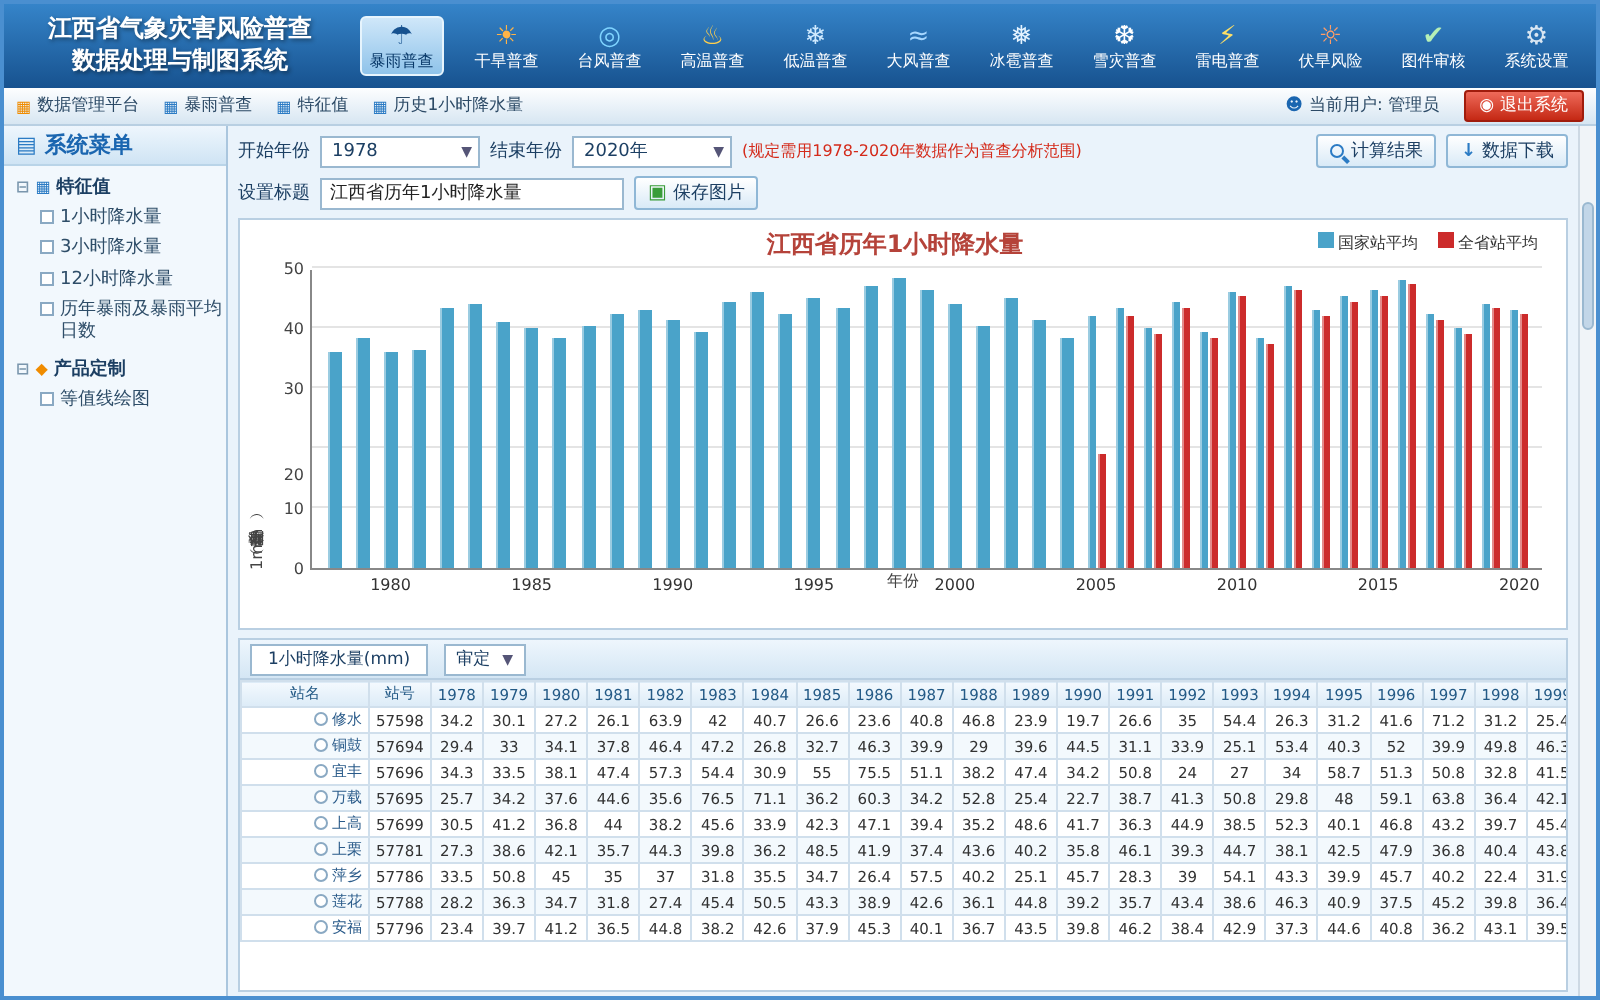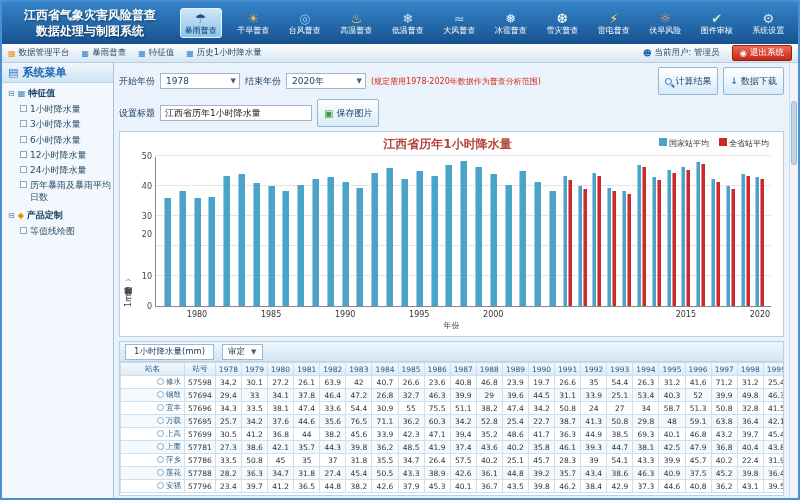--- a/index.html
+++ b/index.html
@@ -1,20 +1,20 @@
 <!DOCTYPE html>
 <html><head>
 <meta charset="utf-8">
 <style>
 *{margin:0;padding:0;box-sizing:border-box;}
 html,body{width:800px;height:500px;overflow:hidden;font-family:"DejaVu Sans","Liberation Sans",sans-serif;}
 .window{width:800px;height:500px;border:2px solid #4a8fd0;background:#eaf3fb;display:flex;flex-direction:column;}
 
 .header{height:42px;background:linear-gradient(#3584c9,#17528f);display:flex;align-items:center;padding:0 4px;flex-shrink:0;}
-.title{color:#fff;font-weight:bold;font-size:12px;line-height:1.35;width:168px;text-align:center;text-shadow:1px 1px 2px rgba(0,0,0,.45);flex-shrink:0;}
+.title{color:#fff;font-weight:bold;font-size:12px;line-height:1.35;width:168px;text-align:center;text-shadow:1px 1px 2px rgba(0,0,0,.45);flex-shrink:0;font-family:Liberation Mono, monospace;}
 .toolbar{display:flex;flex:1;justify-content:space-around;align-items:center;height:100%;}
 .tool{display:flex;flex-direction:column;align-items:center;color:#fff;font-size:8px;padding:2px 4px;border-radius:3px;cursor:pointer;line-height:1.2;}
 .tool .g{font-size:13px;line-height:15px;}
 .tool.active{background:linear-gradient(#cfe7f9,#8fc3ea);color:#0a3a6a;border:1px solid #e6f4fd;}
 
 .tabbar{height:19px;background:linear-gradient(#fdfeff,#d7e6f2);border-bottom:1px solid #b8cfe2;display:flex;align-items:center;font-size:8.5px;color:#2c4a66;padding:0 6px;gap:12px;flex-shrink:0;}
 .tab-item{display:flex;gap:3px;align-items:center;cursor:pointer;}
 .spacer{flex:1;}
 .userbox{display:flex;align-items:center;gap:3px;}
 .logout{background:linear-gradient(#ee6a5a,#c42814);color:#fff;border-radius:2px;padding:1px 7px;font-size:8.5px;border:1px solid #a01c0c;display:flex;gap:3px;align-items:center;cursor:pointer;}
@@ -24,42 +24,42 @@
 .sb-title{height:20px;background:linear-gradient(#eef6fd,#cfe4f4);color:#1b66b0;font-weight:bold;font-size:11px;display:flex;align-items:center;gap:4px;padding:0 6px;border-bottom:1px solid #b9d4e8;}
 .sb-group{padding:4px 2px 2px 6px;color:#1c3f63;display:flex;gap:3px;align-items:center;cursor:pointer;font-weight:bold;}
 .sb-child{padding:2px 2px 2px 18px;color:#2e4d68;display:flex;gap:3px;align-items:flex-start;line-height:1.25;cursor:pointer;}
 .cb{width:7px;height:7px;border:1px solid #8aa9c3;background:#fff;flex-shrink:0;margin-top:1px;}
 
 .main{flex:1;display:flex;flex-direction:column;padding:4px 5px 2px 5px;overflow:hidden;background:#eaf3fb;}
 .ctrl-row{display:flex;align-items:center;gap:5px;font-size:9px;color:#1c3f63;margin-bottom:4px;flex-shrink:0;}
 .select{background:#fff;border:1px solid #9ab8d0;height:16px;display:flex;align-items:center;justify-content:space-between;padding:0 3px 0 5px;width:80px;font-size:9px;cursor:pointer;}
 .caret{font-size:7px;color:#557;}
 .note{color:#d42a1a;font-size:8px;}
-.btn{background:linear-gradient(#ffffff,#d9eaf7);border:1px solid #8fb7d6;border-radius:2px;height:28px;display:flex;align-items:center;gap:3px;padding:0 6px;font-size:9px;color:#1c3f63;cursor:pointer;}
+.btn{background:linear-gradient(#ffffff,#d9eaf7);border:1px solid #8fb7d6;border-radius:2px;height:17px;display:flex;align-items:center;gap:3px;padding:0 6px;font-size:9px;color:#1c3f63;cursor:pointer;}
 .mag{width:7px;height:7px;border:1.5px solid #2b7bc4;border-radius:50%;position:relative;display:inline-block;}
 .mag::after{content:"";position:absolute;width:4px;height:1.5px;background:#2b7bc4;transform:rotate(45deg);left:5px;top:6px;}
 .input{background:#fff;border:1px solid #9ab8d0;height:16px;padding:0 4px;font-size:9px;width:152px;display:flex;align-items:center;color:#222;}
 .icn-dl{color:#2b7bc4;font-weight:bold;}
 .icn-save{color:#3a9d3a;font-size:10px;}
 
 .chart{background:#fff;border:1px solid #b9cfe2;position:relative;height:206px;flex-shrink:0;padding:4px 12px 2px 4px;}
 .chart-title{text-align:center;color:#b5433a;font-weight:bold;font-size:12px;margin-bottom:2px;}
 .legend{position:absolute;top:6px;right:14px;display:flex;gap:10px;font-size:8px;color:#333;align-items:center;}
 .sw{width:8px;height:8px;display:inline-block;margin-right:2px;}
 .plot-wrap{display:flex;align-items:flex-end;height:168px;}
 .ylabel{writing-mode:vertical-rl;transform:rotate(180deg);font-size:8px;color:#444;height:150px;margin-bottom:16px;}
 .yaxis{width:20px;height:150px;position:relative;margin-bottom:16px;flex-shrink:0;}
 .ytick{position:absolute;right:3px;font-size:8px;color:#444;transform:translateY(4px);}
 .plot{flex:1;height:150px;position:relative;border-left:1px solid #888;border-bottom:1px solid #888;display:flex;align-items:flex-end;padding:0 4px;margin-bottom:16px;}
 .grid{position:absolute;left:0;right:0;height:1px;background:#e4e4e4;}
 .bar-group{position:relative;flex:1;display:flex;align-items:flex-end;justify-content:center;gap:1px;height:100%;}
 .bar{width:4px;box-shadow:inset 1px 0 0 rgba(255,255,255,.45);}
 .bar.wide{width:7px;}
 .xtick{position:absolute;bottom:-13px;left:50%;transform:translateX(-50%);font-size:8px;color:#333;}
-.xlabel{position:absolute;bottom:5px;left:50%;transform:translateX(-50%);font-size:8px;color:#444;}
+.xlabel{position:absolute;bottom:18px;left:50%;transform:translateX(-50%);font-size:8px;color:#444;}
 
 .tablebox{margin-top:4px;flex:1;display:flex;flex-direction:column;overflow:hidden;border:1px solid #b9cfe2;background:#fff;}
 .table-tabs{height:20px;background:linear-gradient(#eef6fd,#d4e6f4);display:flex;align-items:center;gap:8px;padding:0 5px;border-bottom:1px solid #b9cfe2;flex-shrink:0;}
 .table-tab{background:#fff;border:1px solid #9ab8d0;font-size:8.5px;padding:1px 8px;color:#1c3f63;cursor:pointer;}
 .filter{background:#fff;border:1px solid #9ab8d0;font-size:8.5px;padding:1px 5px;color:#1c3f63;display:flex;gap:6px;align-items:center;cursor:pointer;}
 .table-scroll{flex:1;overflow-x:scroll;overflow-y:hidden;}
 table{border-collapse:collapse;font-size:7.5px;color:#333;}
 th,td{border:1px solid #d0dfec;padding:1px 3px;white-space:nowrap;text-align:center;}
 th{background:linear-gradient(#f3f9fe,#dcebf7);color:#245a86;font-weight:normal;}
 tbody tr:nth-child(even){background:#f3f9fd;}
@@ -177,29 +177,21 @@
           <div class="sb-child">
             <span class="cb"></span>
             <span>1小时降水量</span>
           </div>
           <div class="sb-child">
             <span class="cb"></span>
             <span>3小时降水量</span>
           </div>
           <div class="sb-child">
             <span class="cb"></span>
-            <span>6小时降水量</span>
-          </div>
-          <div class="sb-child">
-            <span class="cb"></span>
             <span>12小时降水量</span>
-          </div>
-          <div class="sb-child">
-            <span class="cb"></span>
-            <span>24小时降水量</span>
           </div>
           <div class="sb-child">
             <span class="cb"></span>
             <span>历年暴雨及暴雨平均日数</span>
           </div>
           <div class="sb-group">
             <span style="color: rgb(122, 150, 173); font-size: 8px;">⊟</span>
             <span style="color: rgb(240, 140, 0); font-size: 8px;">◆</span>
             <span>产品定制</span>
           </div>
@@ -250,21 +242,21 @@
         <div class="chart-title">江西省历年1小时降水量</div>
         <div class="legend" id="legend">
             <span><span class="sw" style="background: rgb(74, 163, 201);"></span><span>国家站平均</span></span>
             <span><span class="sw" style="background: rgb(204, 43, 43);"></span><span>全省站平均</span></span>
           </div>
         <div class="plot-wrap">
           <div class="ylabel">1小时降水量（mm）</div>
           <div class="yaxis" id="yaxis">
               <span class="ytick" style="bottom: 0px;">0</span>
               <span class="ytick" style="bottom: 30px;">10</span>
-              <span class="ytick" style="bottom: 72px;">20</span>
+              <span class="ytick" style="bottom: 47px;">20</span>
               <span class="ytick" style="bottom: 90px;">30</span>
               <span class="ytick" style="bottom: 120px;">40</span>
               <span class="ytick" style="bottom: 150px;">50</span>
             </div>
           <div class="plot" id="plot">
               <div class="grid" style="bottom: 30px;"></div>
               <div class="grid" style="bottom: 60px;"></div>
               <div class="grid" style="bottom: 90px;"></div>
               <div class="grid" style="bottom: 120px;"></div>
               <div class="grid" style="bottom: 150px;"></div>
@@ -348,34 +340,44 @@
               <div class="bar-group">
                 <div class="bar wide" style="height: 135px; background: rgb(74, 163, 201);"></div>
               </div>
               <div class="bar-group">
                 <div class="bar wide" style="height: 124.5px; background: rgb(74, 163, 201);"></div>
               </div>
               <div class="bar-group">
                 <div class="bar wide" style="height: 115.5px; background: rgb(74, 163, 201);"></div>
               </div>
               <div class="bar-group">
+                <div class="bar" style="height: 126px; background: rgb(74, 163, 201);"></div>
+                <div class="bar" style="height: 57px; background: rgb(204, 43, 43);"></div>
+                <span class="xtick">2005</span>
+              </div>
+              <div class="bar-group">
                 <div class="bar" style="height: 130.5px; background: rgb(74, 163, 201);"></div>
                 <div class="bar" style="height: 126px; background: rgb(204, 43, 43);"></div>
               </div>
               <div class="bar-group">
                 <div class="bar" style="height: 120px; background: rgb(74, 163, 201);"></div>
                 <div class="bar" style="height: 117px; background: rgb(204, 43, 43);"></div>
               </div>
               <div class="bar-group">
                 <div class="bar" style="height: 133.5px; background: rgb(74, 163, 201);"></div>
                 <div class="bar" style="height: 130.5px; background: rgb(204, 43, 43);"></div>
               </div>
               <div class="bar-group">
                 <div class="bar" style="height: 118.5px; background: rgb(74, 163, 201);"></div>
                 <div class="bar" style="height: 115.5px; background: rgb(204, 43, 43);"></div>
+              </div>
+              <div class="bar-group">
+                <div class="bar" style="height: 138px; background: rgb(74, 163, 201);"></div>
+                <div class="bar" style="height: 136.5px; background: rgb(204, 43, 43);"></div>
+                <span class="xtick">2010</span>
               </div>
               <div class="bar-group">
                 <div class="bar" style="height: 115.5px; background: rgb(74, 163, 201);"></div>
                 <div class="bar" style="height: 112.5px; background: rgb(204, 43, 43);"></div>
               </div>
               <div class="bar-group">
                 <div class="bar" style="height: 141px; background: rgb(74, 163, 201);"></div>
                 <div class="bar" style="height: 139.5px; background: rgb(204, 43, 43);"></div>
               </div>
               <div class="bar-group">
@@ -514,21 +516,21 @@
                   <td>25</td>
                   <td>26.3</td>
                 </tr>
                 <tr>
                   <td class="name"><span class="radio"></span><span>宜丰</span></td>
                   <td>57696</td>
                   <td>34.3</td>
                   <td>33.5</td>
                   <td>38.1</td>
                   <td>47.4</td>
-                  <td>33.6</td>
+                  <td>57.3</td>
                   <td>54.4</td>
                   <td>30.9</td>
                   <td>55</td>
                   <td>75.5</td>
                   <td>51.1</td>
                   <td>38.2</td>
                   <td>47.4</td>
                   <td>34.2</td>
                   <td>50.8</td>
                   <td>24</td>
@@ -582,21 +584,21 @@
                   <td>33.9</td>
                   <td>42.3</td>
                   <td>47.1</td>
                   <td>39.4</td>
                   <td>35.2</td>
                   <td>48.6</td>
                   <td>41.7</td>
                   <td>36.3</td>
                   <td>44.9</td>
                   <td>38.5</td>
-                  <td>69.3</td>
+                  <td>52.3</td>
                   <td>40.1</td>
                   <td>46.8</td>
                   <td>43.2</td>
                   <td>39.7</td>
                   <td>45.4</td>
                   <td>37.8</td>
                   <td>41.2</td>
                 </tr>
                 <tr>
                   <td class="name"><span class="radio"></span><span>上栗</span></td>

